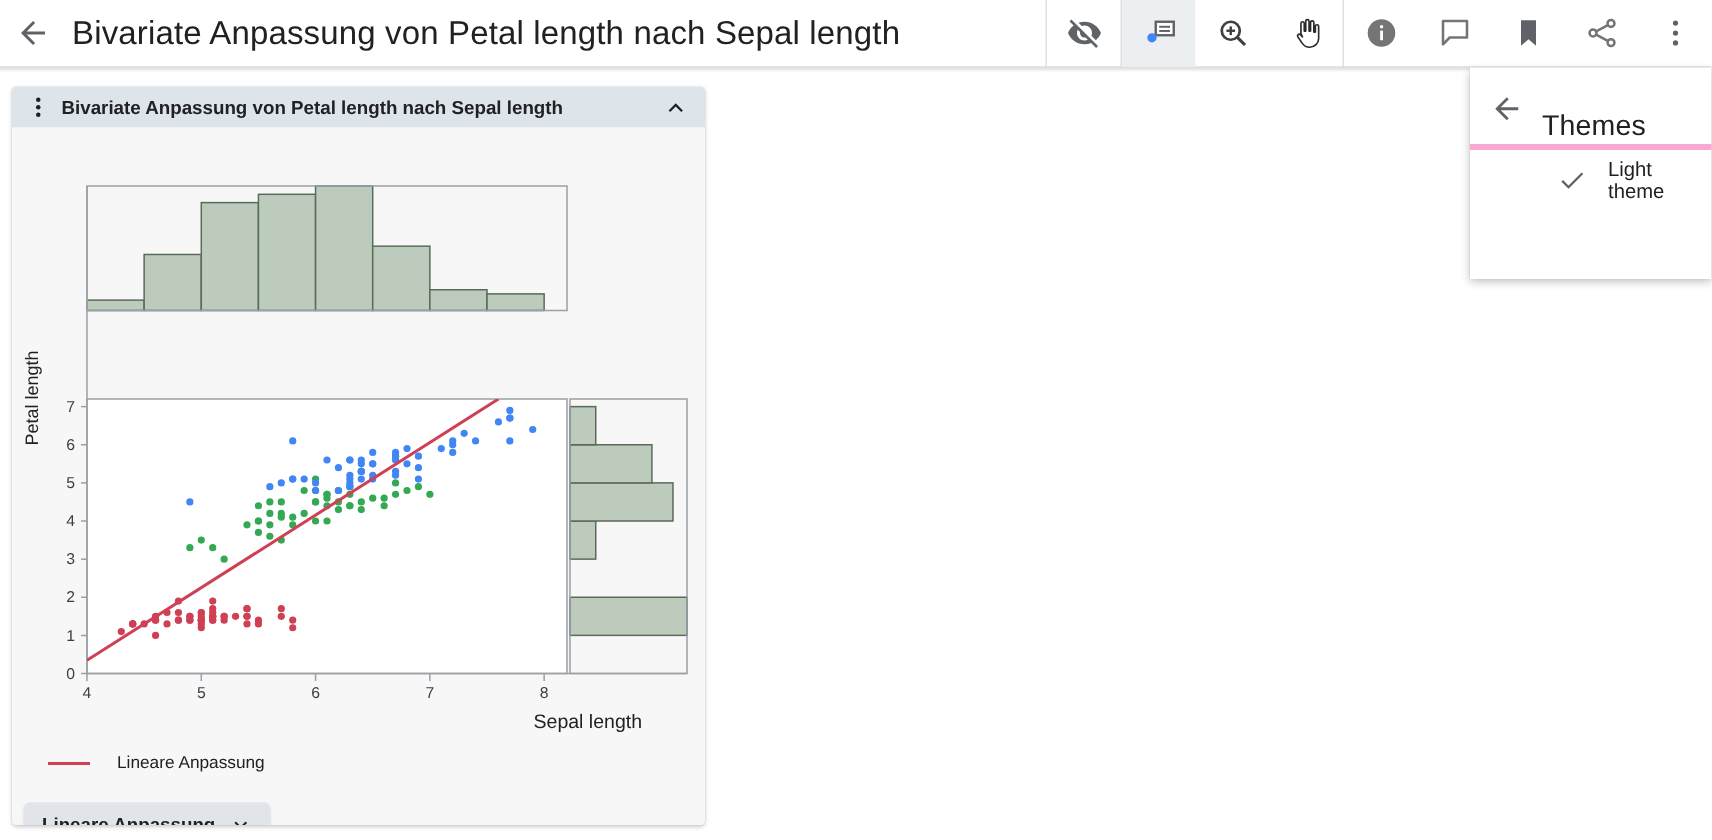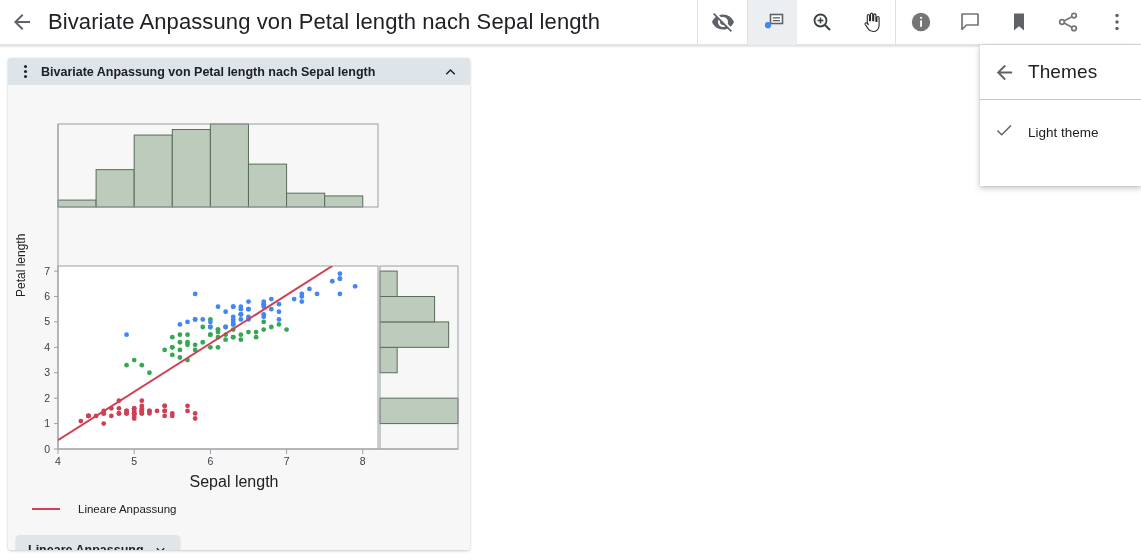--- a/index.html
+++ b/index.html
@@ -41,32 +41,32 @@
   .tb-group{ display:flex; align-items:center; }
 
   
   .themes-popup{
     position:absolute; left:980px; top:45px; width:161px; height:141px;
     background:#ffffff;
     box-shadow:0 2px 6px rgba(0,0,0,.26), 0 0 1px rgba(0,0,0,.16);
     z-index:40;
   }
   .themes-head{
-    height:55px; display:flex; align-items:center;
-    border-bottom:1px solid #f9a8d4;
+    height:55px; display:flex; align-items:flex-end;
+    border-bottom:4px solid #f9a8d4;
   }
   .themes-back{
     width:48px; height:48px; display:flex; align-items:center; justify-content:center;
     cursor:pointer;
   }
   .themes-title{
     font-size:19px; color:#202124; font-weight:400; letter-spacing:.1px;
   }
   .theme-item{
-    height:40px; display:flex; align-items:flex-end; cursor:pointer;
+    height:40px; display:flex; align-items:center; cursor:pointer;margin-left:44px;
   }
   .theme-check{
     width:48px; display:flex; align-items:center; justify-content:center; flex:0 0 48px;
   }
   .theme-label{ font-size:13.5px; color:#202124; }
 
   
   .card{
     position:absolute; left:8px; top:58px; width:462px; height:492px;
     background:#f7f7f7;
@@ -94,22 +94,22 @@
   .card-body{ position:relative; width:462px; height:465px; background:#f7f7f7; }
 
   
   .plot-wrap{ position:absolute; left:0; top:0; width:462px; height:410px; }
 
   .axis-label-y{
     position:absolute; left:6px; top:212px; font-size:12px; color:#202124;
     transform:rotate(-90deg); transform-origin:left top; white-space:nowrap;
   }
   .axis-label-x{
-    position:absolute; left:16px; top:388px; width:420px; text-align:center;
-    font-size:16px; color:#202124;
+    position:absolute; left:0; top:388px; width:420px; text-align:right;
+    font-size:13px; color:#202124;
   }
 
   .legend{
     position:absolute; left:24px; top:418px; display:flex; align-items:center;
   }
   .legend-swatch{ width:28px; height:2px; background:#cf4055; }
   .legend-text{ font-size:11.5px; color:#202124; margin-left:18px; }
 
   .fit-button{
     position:absolute; left:8px; top:450px;

